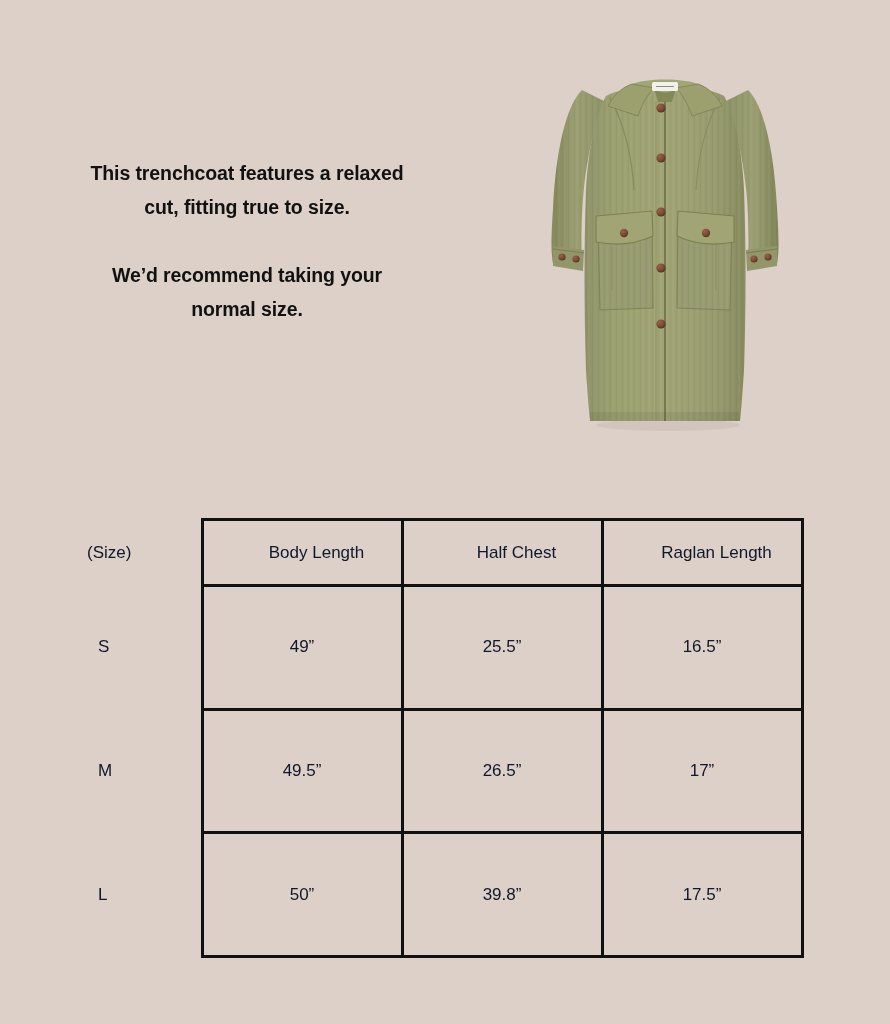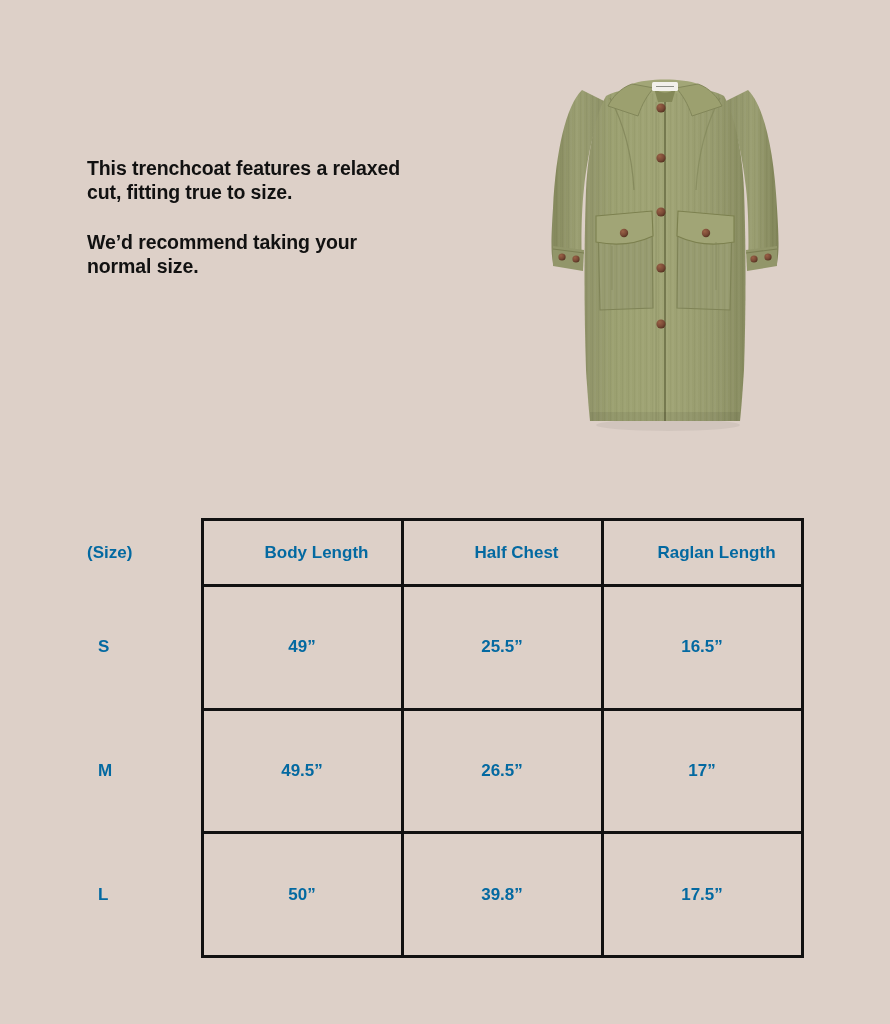--- a/index.html
+++ b/index.html
@@ -20,26 +20,27 @@
   #copy-block {
     position: absolute;
     left: 87px;
     top: 156px;
     width: 320px;
   }
   .copy-para {
     margin: 0;
     font-size: 19.5px;
     font-weight: bold;
-    line-height: 24px;
+    line-height: 34px;
     color: #111111;
     letter-spacing: -0.1px;
+    text-align: center;
   }
   .copy-para + .copy-para {
-    margin-top: 26px;
+    margin-top: 34px;
   }
 
   
   #product-photo {
     position: absolute;
     left: 520px;
     top: 40px;
     width: 290px;
     height: 400px;
   }
@@ -63,22 +64,22 @@
     height: 100%;
     table-layout: fixed;
   }
   #size-chart col.c-size   { width: 115px; }
   #size-chart col.c-data   { width: 200px; }
 
   #size-chart td, #size-chart th {
     padding: 0;
     margin: 16px;
     font-size: 17px;
-    font-weight: bold;
-    color: #0369a1;
+    font-weight: normal;
+    color: #0f172a;
     text-align: center;
     vertical-align: middle;
   }
   
   #size-chart .size-cell {
     text-align: left;
     padding-left: 11px;
     border: none;
     font-size: 17px;
   }

